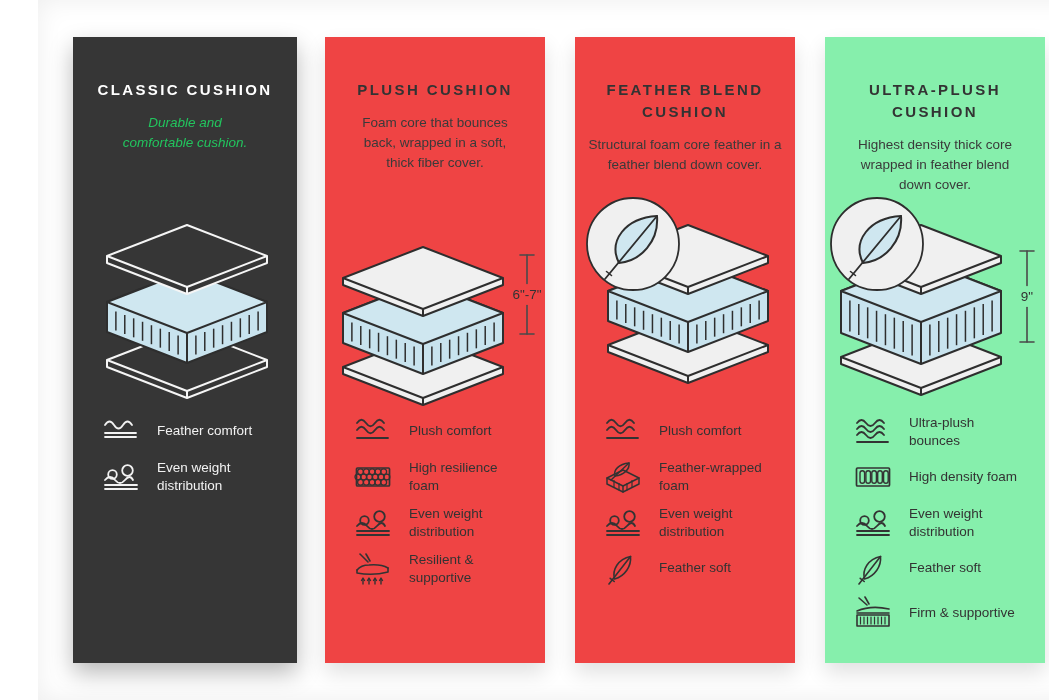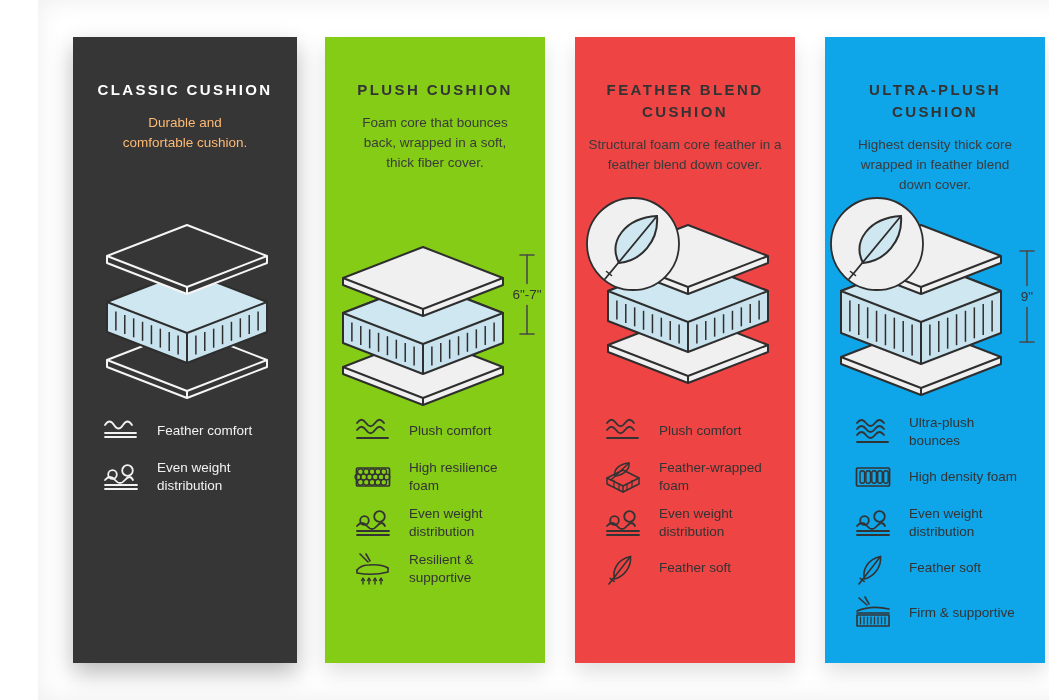--- a/index.html
+++ b/index.html
@@ -15,21 +15,21 @@
   .col-2{left:537px;width:220px;}
   .col-3{left:787px;width:220px;}
   .dark{color:#f2f2f2;box-shadow:0 10px 22px rgba(0,0,0,.28);}
   .light{color:#333333;box-shadow:0 10px 20px rgba(0,0,0,.12);}
   .title{
     margin:42px auto 0;max-width:210px;font-size:15px;font-weight:bold;
     letter-spacing:2.4px;text-align:center;line-height:1.45;color:#333333;
   }
   .dark .title{color:#ffffff;}
   .desc{margin:12px auto 0;font-size:13.5px;line-height:1.5;text-align:center;color:#3a3a3a;}
-  .dark .desc{color:#fdba74;}
+  .dark .desc{color:#22c55e;font-style:italic;}
   .col-0 .desc{max-width:138px;}
   .col-1 .desc{max-width:165px;}
   .col-2 .desc{max-width:200px;}
   .col-3 .desc{max-width:175px;}
   .illo{position:absolute;top:148px;left:0;right:0;}
   .illo svg{display:block;margin:0 auto;}
   .features{position:absolute;top:377px;left:28px;right:6px;margin:0;padding:0;list-style:none;}
   .feature{display:flex;align-items:center;margin-bottom:11px;min-height:33px;}
   .feature-icon{width:40px;flex:0 0 40px;margin-right:16px;}
   .feature-icon svg{display:block;width:40px;height:34px;}
@@ -95,21 +95,21 @@
                 <line x1="4" y1="25" x2="36" y2="25"></line>
                 <line x1="4" y1="29" x2="36" y2="29"></line>
               </g>
             </svg>
           </span>
         <span class="feature-label">Even weight distribution</span>
       </li>
     </ul>
   </section>
 
-  <section class="col col-1 light" style="background: #84cc16;">
+  <section class="col col-1 light" style="background: #ef4444;">
     <h2 class="title">PLUSH CUSHION</h2>
     <p class="desc">Foam core that bounces back, wrapped in a soft, thick fiber cover.</p>
     <div class="illo">
         <svg width="220" height="224" viewBox="0 0 220 224" xmlns="http://www.w3.org/2000/svg">
           <path d="M18,182 L98,151 L178,182 L178,189 L98,220 L18,189 Z" fill="#f0f0f0" stroke="#2e2e2e" stroke-width="2" stroke-linejoin="round"></path>
           <path d="M18,182 L98,213 L178,182" fill="none" stroke="#2e2e2e" stroke-width="2" stroke-linejoin="round"></path>
           <line x1="98" y1="213" x2="98" y2="220" stroke="#2e2e2e" stroke-width="2"></line>
           <path d="M18,128 L98,97 L178,128 L178,158 L98,189 L18,158 Z" fill="#c8e3ee" stroke="#2e2e2e" stroke-width="2" stroke-linejoin="round"></path>
           <path d="M18,128 L98,97 L178,128 L98,159 Z" fill="#cfe7f0" stroke="#2e2e2e" stroke-width="2" stroke-linejoin="round"></path>
           <line x1="98" y1="159" x2="98" y2="189" stroke="#2e2e2e" stroke-width="2"></line>
@@ -315,21 +315,21 @@
                 <path d="M6 33 L27.5 5.5"></path>
                 <line x1="7.2" y1="27.3" x2="11.2" y2="30.5"></line>
               </g>
             </svg>
           </span>
         <span class="feature-label">Feather soft</span>
       </li>
     </ul>
   </section>
 
-  <section class="col col-3 light" style="background: #0ea5e9;">
+  <section class="col col-3 light" style="background: #86efac;">
     <h2 class="title">ULTRA-PLUSH CUSHION</h2>
     <p class="desc">Highest density thick core wrapped in feather blend down cover.</p>
     <div class="illo">
         <svg width="220" height="214" viewBox="0 0 220 214" xmlns="http://www.w3.org/2000/svg">
           <path d="M16,172 L96,141 L176,172 L176,179 L96,210 L16,179 Z" fill="#f0f0f0" stroke="#2e2e2e" stroke-width="2" stroke-linejoin="round"></path>
           <path d="M16,172 L96,203 L176,172" fill="none" stroke="#2e2e2e" stroke-width="2" stroke-linejoin="round"></path>
           <line x1="96" y1="203" x2="96" y2="210" stroke="#2e2e2e" stroke-width="2"></line>
           <path d="M16,106 L96,75 L176,106 L176,148 L96,179 L16,148 Z" fill="#c8e3ee" stroke="#2e2e2e" stroke-width="2" stroke-linejoin="round"></path>
           <path d="M16,106 L96,75 L176,106 L96,137 Z" fill="#cfe7f0" stroke="#2e2e2e" stroke-width="2" stroke-linejoin="round"></path>
           <line x1="96" y1="137" x2="96" y2="179" stroke="#2e2e2e" stroke-width="2"></line>

